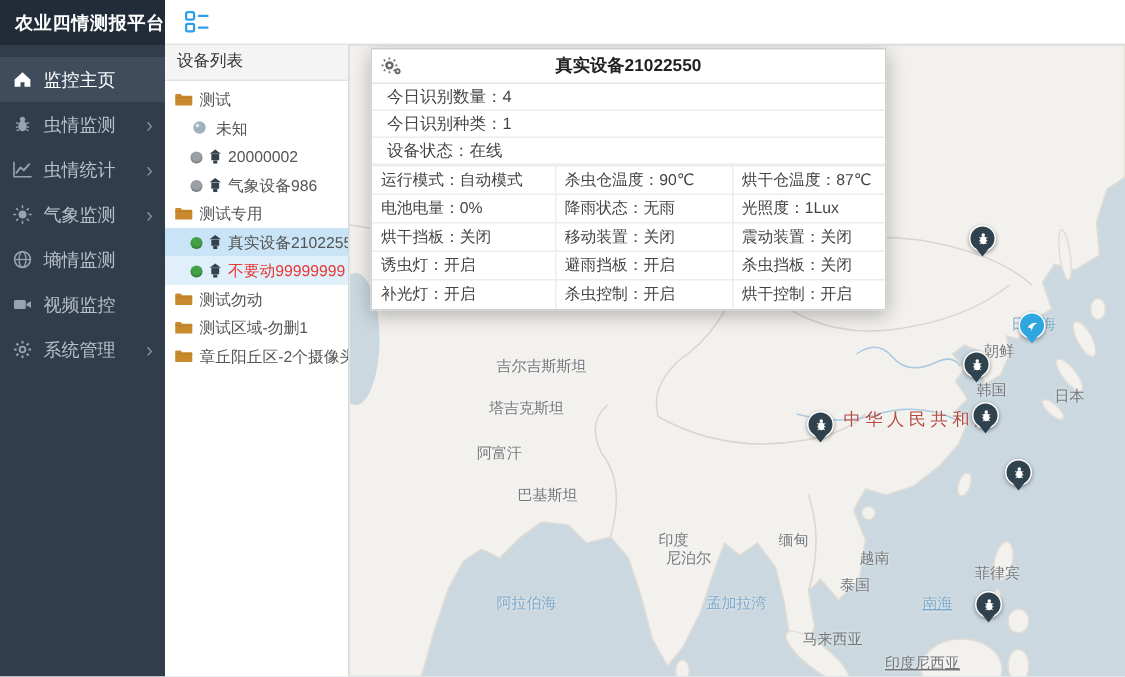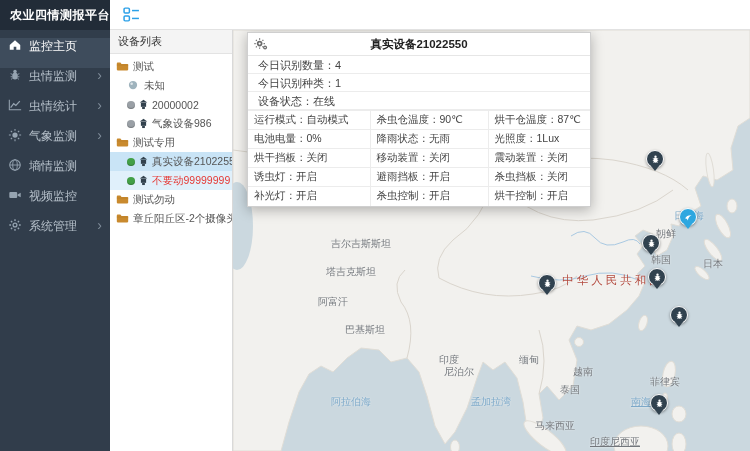--- a/index.html
+++ b/index.html
@@ -3,21 +3,21 @@
 <meta charset="utf-8">
 <style>
   *{box-sizing:border-box;margin:0;padding:0}
   html,body{width:750px;height:451px;overflow:hidden}
   body{position:relative;font-family:"Liberation Sans","DejaVu Sans",sans-serif;background:#fff;font-size:12px}
 
   
   .sidebar{position:absolute;left:0;top:0;width:110px;height:451px;background:#313d4b;z-index:30}
   .brand{height:30px;line-height:30px;text-align:right;color:#fff;font-size:12px;font-weight:bold;background:#222c38;letter-spacing:.5px;white-space:nowrap}
   #menu{list-style:none;margin-top:8px}
-  .menu-item{height:30px;display:flex;padding:0 8px;color:#b6c0ca;font-size:12px;cursor:pointer}
+  .menu-item{height:30px;display:flex;align-items:center;padding:0 8px;color:#b6c0ca;font-size:12px;cursor:pointer}
   .menu-item.active{background:#3e4c5c;color:#fff}
   .mi-icon{width:14px;height:14px;margin-right:7px;color:#96a4b1;display:inline-flex;flex:0 0 auto}
   .menu-item.active .mi-icon{color:#fff}
   .mi-label{white-space:nowrap}
   .mi-arrow{margin-left:auto;color:#7f8c99;font-size:14px;line-height:1}
 
   
   .topbar{position:absolute;left:110px;top:0;right:0;height:30px;background:#fff;border-bottom:1px solid #e2e2e2;display:flex;align-items:center;padding-left:13px;z-index:20}
   .tree-toggle{width:17px;height:17px;display:inline-flex;cursor:pointer;color:#2ba0e8}
 
@@ -222,20 +222,29 @@
         <span class="t-label" style="color: rgb(229, 57, 53); text-align: right;">不要动99999999</span>
       </li>
       <li class="tree-row">
         <span class="t-icon">
           <svg viewBox="0 0 16 16" width="13" height="13">
             <path d="M1 4.2 Q1 3.2 2 3.2 H5.4 L6.8 4.8 H14 Q15 4.8 15 5.8 V11.8 Q15 12.8 14 12.8 H2 Q1 12.8 1 11.8 Z" fill="#c98a2e"></path>
             <path d="M1 6.2 H15" stroke="#b87d26" stroke-width="0.8"></path>
           </svg>
         </span>
         <span class="t-label">测试勿动</span>
+      </li>
+      <li class="tree-row">
+        <span class="t-icon">
+          <svg viewBox="0 0 16 16" width="13" height="13">
+            <path d="M1 4.2 Q1 3.2 2 3.2 H5.4 L6.8 4.8 H14 Q15 4.8 15 5.8 V11.8 Q15 12.8 14 12.8 H2 Q1 12.8 1 11.8 Z" fill="#c98a2e"></path>
+            <path d="M1 6.2 H15" stroke="#b87d26" stroke-width="0.8"></path>
+          </svg>
+        </span>
+        <span class="t-label">测试区域-勿删1</span>
       </li>
       <li class="tree-row">
         <span class="t-icon">
           <svg viewBox="0 0 16 16" width="13" height="13">
             <path d="M1 4.2 Q1 3.2 2 3.2 H5.4 L6.8 4.8 H14 Q15 4.8 15 5.8 V11.8 Q15 12.8 14 12.8 H2 Q1 12.8 1 11.8 Z" fill="#c98a2e"></path>
             <path d="M1 6.2 H15" stroke="#b87d26" stroke-width="0.8"></path>
           </svg>
         </span>
         <span class="t-label">章丘阳丘区-2个摄像头</span>
       </li>
@@ -301,21 +310,21 @@
       <span class="map-label land" style="left: 350px; top: 342px;">越南</span>
       <span class="map-label land" style="left: 432px; top: 352px;">菲律宾</span>
       <span class="map-label land" style="left: 322px; top: 396px;">马来西亚</span>
       <span class="map-label land" style="left: 382px; top: 412px; text-decoration: underline;">印度尼西亚</span>
       <span class="map-label land" style="left: 433px; top: 204px;">朝鲜</span>
       <span class="map-label land" style="left: 428px; top: 230px;">韩国</span>
       <span class="map-label land" style="left: 480px; top: 234px;">日本</span>
       <span class="map-label sea" style="left: 456px; top: 186px;">日本海</span>
       <span class="map-label sea" style="left: 118px; top: 372px;">阿拉伯海</span>
       <span class="map-label sea" style="left: 258px; top: 372px;">孟加拉湾</span>
-      <span class="map-label sea" style="left: 408px; top: 372px; text-decoration: underline;">南海</span>
+      <span class="map-label sea" style="left: 392px; top: 372px; text-decoration: underline;">南海</span>
       <span class="map-label china" style="left: 380px; top: 250px;">中华人民共和国</span>
     </div>
   <div id="map-markers">
       <div class="marker device" style="left: 422px; top: 138px;">
         <svg viewBox="0 0 16 16" width="11" height="11">
           <ellipse cx="8" cy="9" rx="3" ry="3.8" fill="#fff"></ellipse>
           <circle cx="8" cy="3.9" r="1.7" fill="#fff"></circle>
           <path d="M4 6.3l2 .9M4 9.5h2M4.5 12.5l1.8-1.3M12 6.3l-2 .9M12 9.5h-2M11.5 12.5l-1.8-1.3" stroke="#fff" stroke-width="0.9" fill="none"></path>
         </svg>
       </div>

